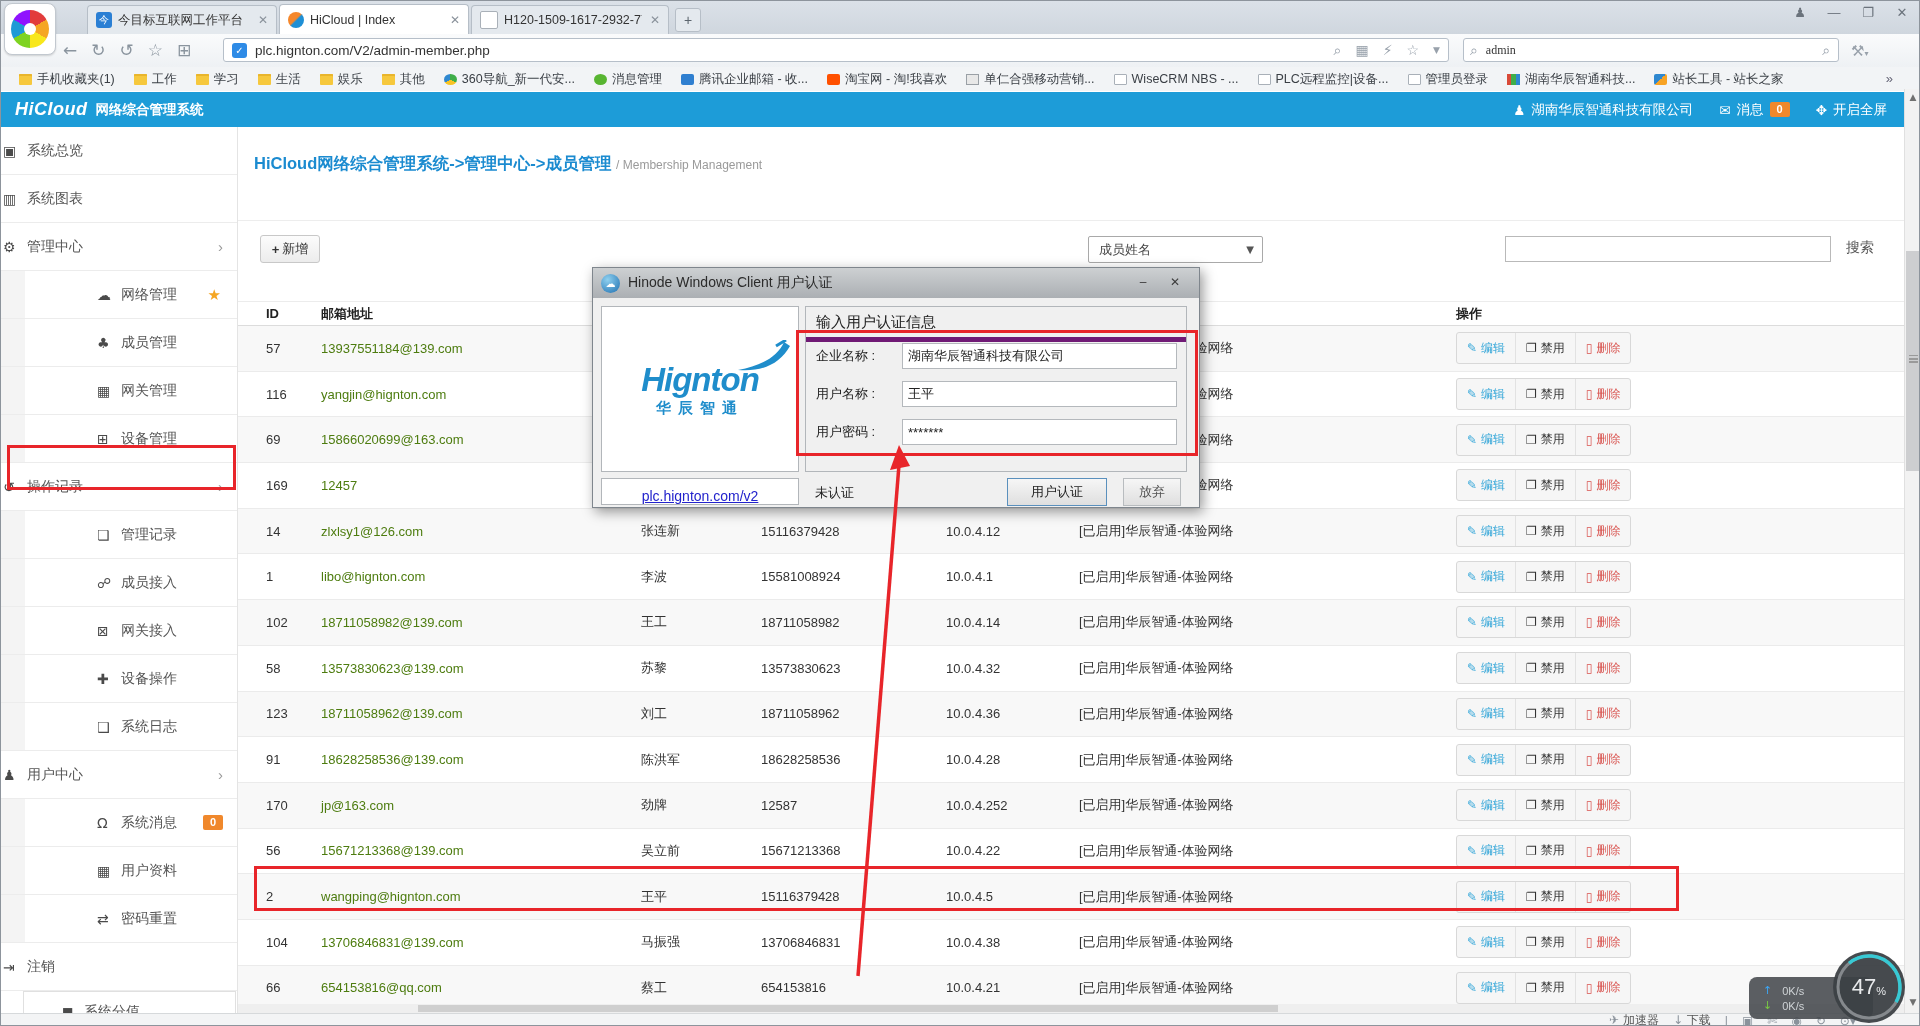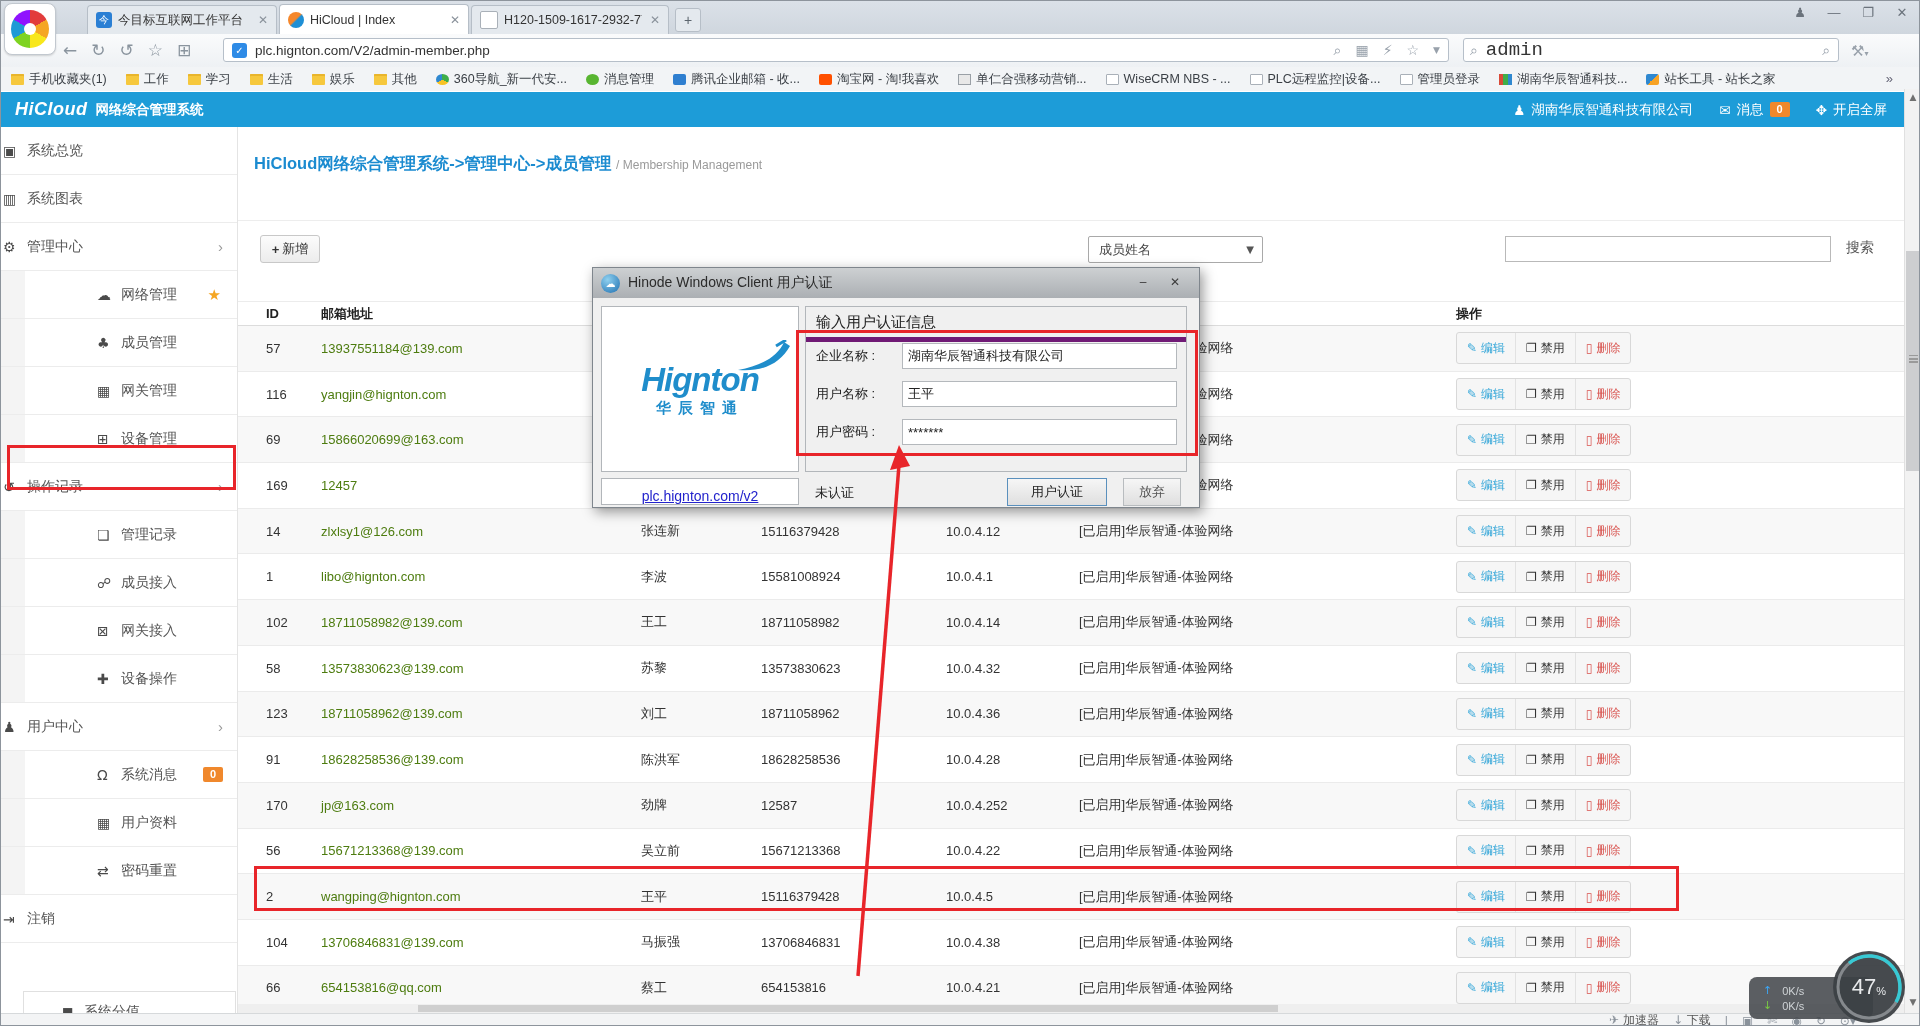--- a/index.html
+++ b/index.html
@@ -25,23 +25,23 @@
     display:flex;align-items:center;justify-content:center;font-size:14px;}
   .winctl{position:absolute;right:10px;top:4px;display:flex;gap:16px;color:#6b737c;font-size:13px;}
   .winctl span{width:18px;text-align:center;}
   .navbar{position:absolute;left:0;top:33px;width:1920px;height:33px;background:linear-gradient(#fafbfc,#eef1f4);border-bottom:1px solid #c9d0d8;}
   .navicos{position:absolute;left:62px;top:6px;display:flex;gap:14px;color:#8a949e;font-size:17px;}
   .addr{position:absolute;left:222px;top:4px;width:1226px;height:24px;background:#fff;border:1px solid #b6bfc9;border-radius:3px;display:flex;align-items:center;box-sizing:border-box;}
   .shield{width:15px;height:15px;background:#2e8be6;border-radius:3px;color:#fff;font-size:10px;display:flex;align-items:center;justify-content:center;margin:0 8px 0 8px;}
   .url{font-size:13.5px;color:#333;}
   .addricos{position:absolute;right:8px;top:0;height:22px;display:flex;align-items:center;gap:14px;color:#98a1ab;font-size:14px;}
   .searchbox{position:absolute;left:1462px;top:4px;width:376px;height:24px;background:#fff;border:1px solid #b6bfc9;border-radius:3px;display:flex;align-items:center;box-sizing:border-box;}
-  .searchbox input{border:none;outline:none;font-size:19px;color:#333;flex:1;font-family:Liberation Mono, monospace;background:transparent;}
+  .searchbox input{border:none;outline:none;font-size:12px;color:#333;flex:1;font-family:Liberation Serif, serif;background:transparent;}
   .wrench{position:absolute;left:1850px;top:8px;color:#98a1ab;font-size:15px;}
-  .bmbar{position:absolute;left:0;top:66px;width:1920px;height:24px;background:#f2f4f6;display:flex;align-items:center;gap:19px;padding-left:10px;box-sizing:border-box;font-size:12.5px;color:#3a3f45;overflow:hidden;}
+  .bmbar{position:absolute;left:0;top:66px;width:1920px;height:24px;background:#f2f4f6;display:flex;align-items:center;gap:19px;padding-left:18px;box-sizing:border-box;font-size:12.5px;color:#3a3f45;overflow:hidden;}
   .bm{display:inline-flex;align-items:center;gap:5px;white-space:nowrap;}
   .bmi{width:13px;height:11px;display:inline-block;flex:0 0 13px;}
   .bm-folder{background:#f6c83d;border-radius:1px;box-shadow:inset 0 2px #e9b52c;}
   .bm-page{background:#fff;border:1px solid #a9b0b8;box-sizing:border-box;border-radius:1px;}
   .bm-nav360{border-radius:50%;background:conic-gradient(#3fae49 0 120deg,#f7c325 120deg 240deg,#2f88d0 240deg 360deg);}
   .bm-dotgreen{border-radius:50%;background:#58b531;}
   .bm-mail{background:#2f7fd0;border-radius:2px;}
   .bm-tao{background:#ff5000;border-radius:2px;}
   .bm-gray{background:#e8e8e8;border:1px solid #9aa0a6;box-sizing:border-box;}
   .bm-chart{background:linear-gradient(90deg,#d94a38 0 33%,#3fae49 33% 66%,#2f88d0 66%);}
@@ -340,20 +340,24 @@
         <span>成员接入</span>
       </div>
     <div class="sitem sub">
         <span class="ic g ic-sharesq"></span>
         <span>网关接入</span>
       </div>
     <div class="sitem sub">
         <span class="ic g ic-plus"></span>
         <span>设备操作</span>
       </div>
+    <div class="sitem sub">
+        <span class="ic g ic-log"></span>
+        <span>系统日志</span>
+      </div>
     <div class="sitem">
         <span class="ic g ic-users"></span>
         <span>用户中心</span>
         <span class="chev">›</span>
       </div>
     <div class="sitem sub">
         <span class="ic g ic-bell"></span>
         <span>系统消息</span>
         <span class="sbadge">0</span>
       </div>

